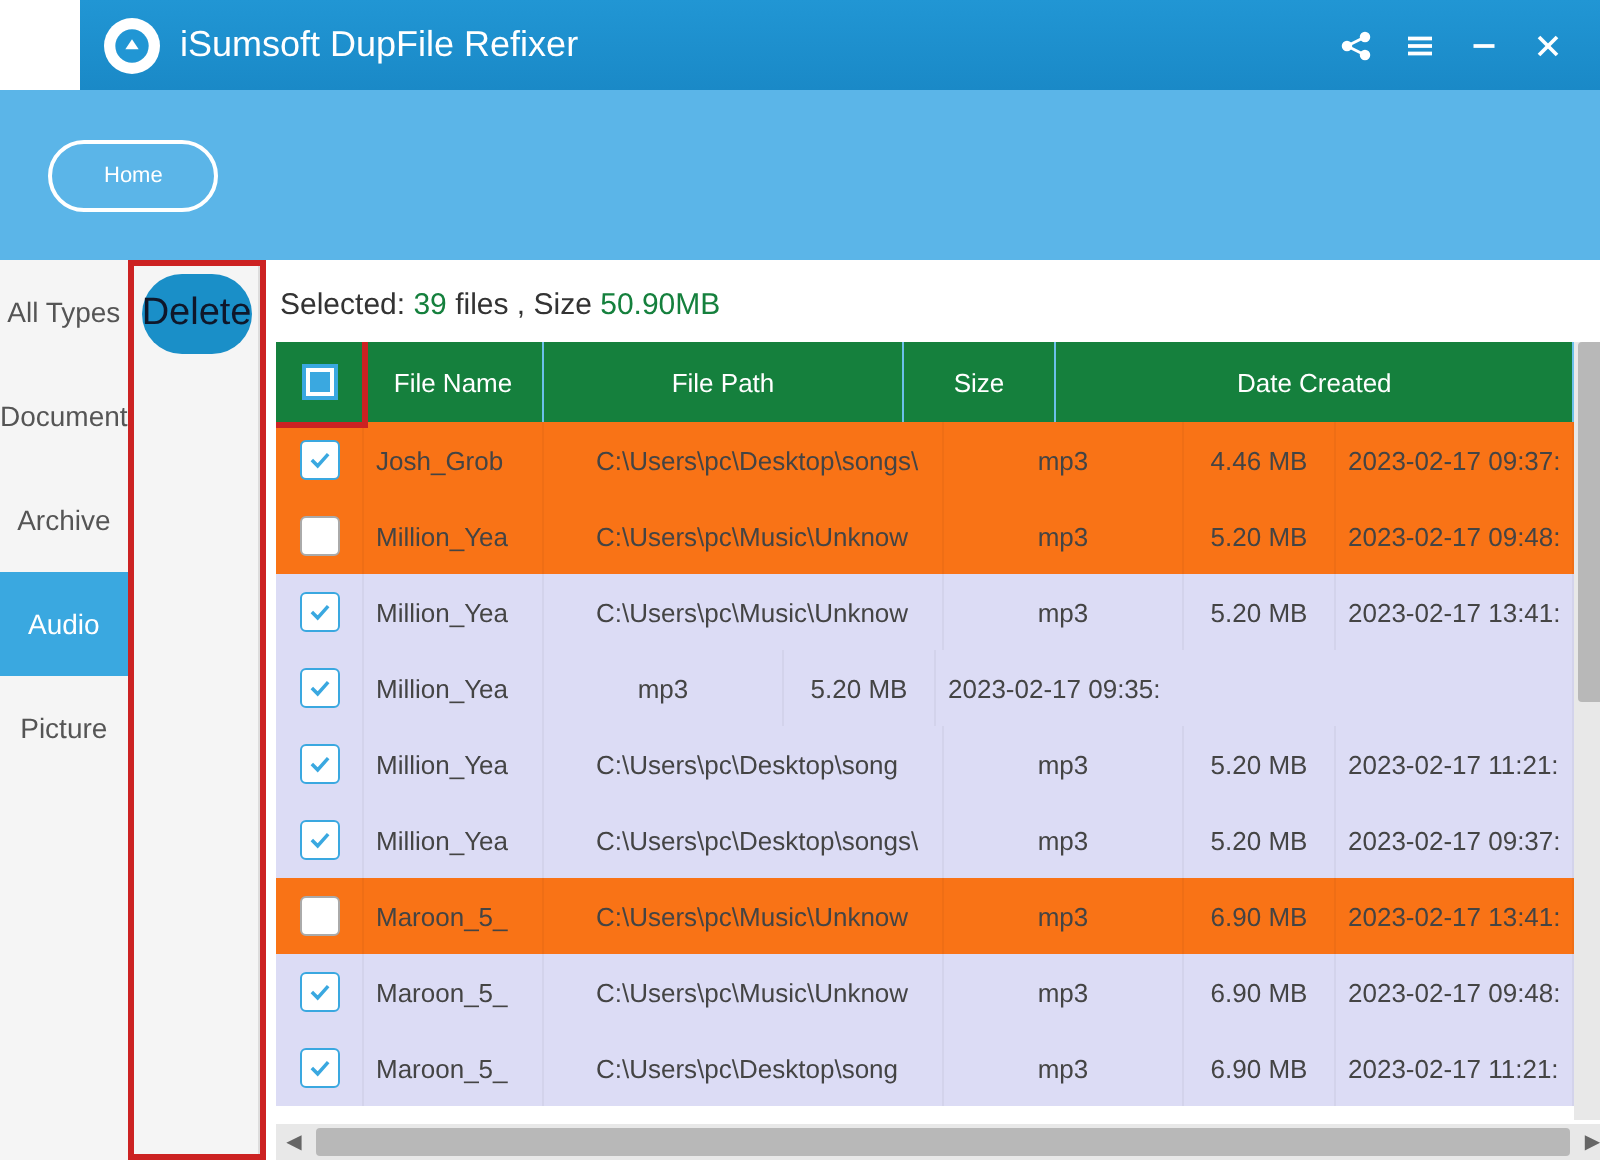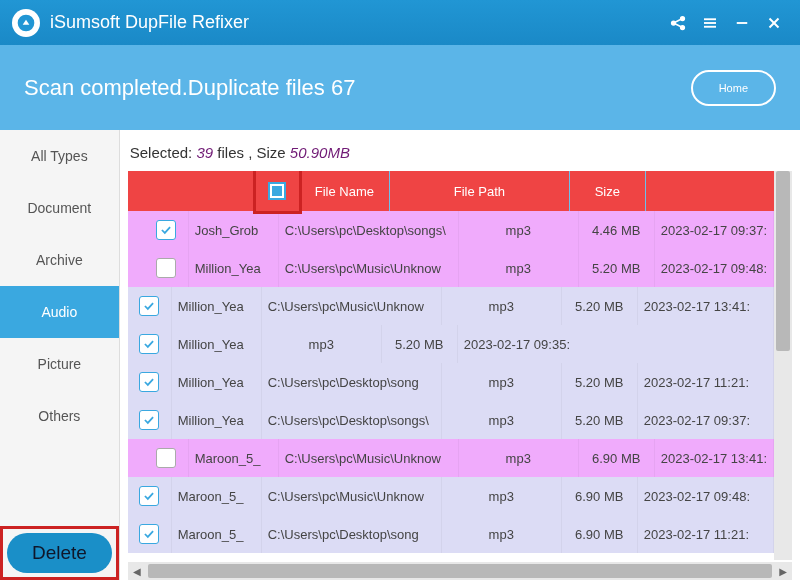--- a/index.html
+++ b/index.html
@@ -1,62 +1,62 @@
 <!DOCTYPE html>
 <html><head>
 <meta charset="utf-8">
 <style>
 * { margin: 0; padding: 0; box-sizing: border-box; font-family: Arial, sans-serif; }
 body { width: 800px; height: 580px; background: #fff; overflow: hidden; }
 
-.titlebar { height: 45px; background: linear-gradient(to bottom, #2196d4, #1a89c7); display: flex; align-items: center; padding: 0 12px; color: #fff; }
+.titlebar { height: 45px; background: linear-gradient(to bottom, #2196d4, #1a89c7); display: flex; align-items: center; padding: 0 12px; color: #fff; margin-left: 40px; }
 .titlebar .logo { width: 28px; height: 28px; border-radius: 50%; background: #fff; margin-right: 10px; display: flex; align-items: center; justify-content: center; }
 .titlebar .logo svg { width: 20px; height: 20px; }
 .titlebar .title { font-size: 18px; flex: 1; }
 .titlebar .ctrl { width: 28px; height: 28px; display: flex; align-items: center; justify-content: center; cursor: pointer; margin-left: 4px; }
 
 .statusbar { height: 85px; background: #5bb5e8; display: flex; align-items: center; padding: 0 24px; color: #fff; }
 .statusbar .status { font-size: 22px; flex: 1; }
 .statusbar .home-btn { border: 2px solid #fff; border-radius: 22px; padding: 10px 26px; color: #fff; font-size: 11px; cursor: pointer; background: transparent; }
 
 .main { display: flex; height: 450px; }
-.sidebar { width: 130px; background: #f5f5f5; display: flex; flex-direction: column; border-right: 1px solid #ddd; }
+.sidebar { width: 130px; background: #f5f5f5; display: flex; flex-direction: row; border-right: 1px solid #ddd; }
 .sidebar .item { height: 52px; display: flex; align-items: center; justify-content: center; font-size: 14px; color: #555; cursor: pointer; }
 .sidebar .item.active { background: #3aa8e0; color: #fff; }
 .sidebar .spacer { flex: 1; }
 .sidebar .delete-wrap { padding: 8px; }
 .sidebar .delete-btn { width: 100%; height: 40px; background: #1a8fc8; border: none; border-radius: 20px; color: #0f172a; font-size: 19px; cursor: pointer; }
 .sidebar .delete-highlight { border: 3px solid #c22; padding: 4px; }
 
 .content { flex: 1; display: flex; flex-direction: column; padding: 8px 8px 0 8px; }
 .selinfo { font-size: 15px; color: #333; padding: 6px 2px 10px 2px; }
-.selinfo .num { color: #701a75; font-style: italic; }
+.selinfo .num { color: #15803d; }
 
 .tablewrap { flex: 1; display: flex; position: relative; }
 .tablearea { flex: 1; overflow: hidden; }
-.thead { display: flex; height: 40px; background: #ef4444; color: #fff; font-size: 13px; justify-content: center; }
+.thead { display: flex; height: 40px; background: #15803d; color: #fff; font-size: 13px; }
 .thead .th { display: flex; align-items: center; justify-content: center; border-right: 1px solid #6cc0eb; }
 .th-check { width: 44px; position: relative; }
 .th-check .hilite { position: absolute; inset: -3px; border: 3px solid #c22; pointer-events: none; }
 .th-check .box { width: 18px; height: 18px; background: #fff; border: 2px solid #3aa8e0; display: flex; align-items: center; justify-content: center; }
 .th-check .box .inner { width: 10px; height: 10px; background: #3aa8e0; }
 .th-name { width: 90px; }
 .th-path { width: 180px; }
 .th-ext { width: 120px; }
 .th-size { width: 76px; }
 .th-date { flex: 1; }
 
 .tbody { }
 .row { display: flex; height: 38px; font-size: 13px; color: #444; align-items: center; }
-.row.g { background: #f0abfc; padding-left: 17px; }
+.row.g { background: #f97316; }
 .row.p { background: #dcdcf5; }
 .row .td { display: flex; align-items: center; padding: 0 6px; height: 100%; border-right: 1px solid rgba(0,0,0,0.04); overflow: hidden; white-space: nowrap; }
 .td-check { width: 44px; justify-content: center; }
 .td-name { width: 90px; }
-.td-path { width: 180px; }
+.td-path { width: 180px; margin-left: 20px; }
 .td-ext { width: 120px; justify-content: center; }
 .td-size { width: 76px; justify-content: center; }
 .td-date { flex: 1; }
 
 .cb { width: 20px; height: 20px; border: 1px solid #aaa; border-radius: 3px; background: #fff; display: flex; align-items: center; justify-content: center; cursor: pointer; }
 .cb.checked { border-color: #3aa8e0; }
 .cb.checked svg { display: block; }
 .cb svg { display: none; width: 14px; height: 14px; }
 
 .vscroll { width: 18px; background: #e8e8e8; position: relative; }
@@ -101,35 +101,31 @@
   </div>
   <div class="ctrl">
     <svg width="18" height="18" viewBox="0 0 24 24" stroke="#fff" stroke-width="2.5">
         <line x1="6" y1="6" x2="18" y2="18"></line>
         <line x1="18" y1="6" x2="6" y2="18"></line>
       </svg>
   </div>
 </div>
 
 <div class="statusbar">
-  <div class="status">
-    <span>Scan completed.Duplicate files </span><span>67</span>
-  </div>
   <button class="home-btn">Home</button>
 </div>
 
 <div class="main">
   <div class="sidebar">
     <div id="sidebar-items">
         <div class="item">All Types</div>
         <div class="item">Document</div>
         <div class="item">Archive</div>
         <div class="item active">Audio</div>
         <div class="item">Picture</div>
-        <div class="item">Others</div>
       </div>
     <div class="spacer"></div>
     <div class="delete-wrap delete-highlight">
       <button class="delete-btn">Delete</button>
     </div>
   </div>
 
   <div class="content">
     <div class="selinfo">
       <span>Selected: </span><span class="num">39</span><span> files ,  Size </span><span class="num">50.90MB</span>
@@ -140,20 +136,21 @@
         <div class="thead">
           <div class="th th-check">
             <div class="hilite"></div>
             <div class="box">
                 <div class="inner"></div>
               </div>
           </div>
           <div class="th th-name">File Name</div>
           <div class="th th-path">File Path</div>
           <div class="th th-size">Size</div>
+          <div class="th th-date">Date Created</div>
         </div>
         <div class="tbody" id="tbody">
             <div class="row g">
               <div class="td td-check">
                 <div class="cb checked">
                   <svg viewBox="0 0 24 24" fill="none" stroke="#3aa8e0" stroke-width="3">
                     <polyline points="5,12 10,17 19,7"></polyline>
                   </svg>
                 </div>
               </div>

